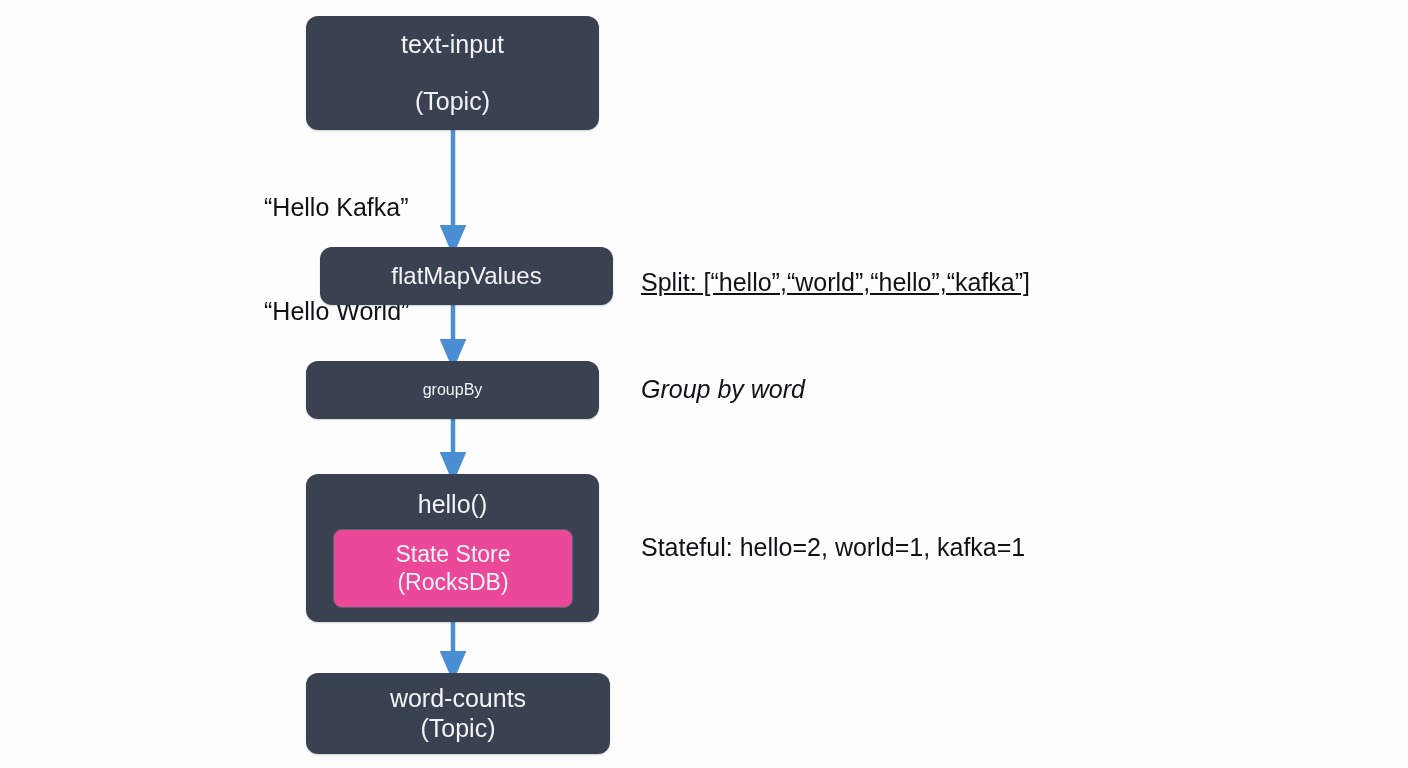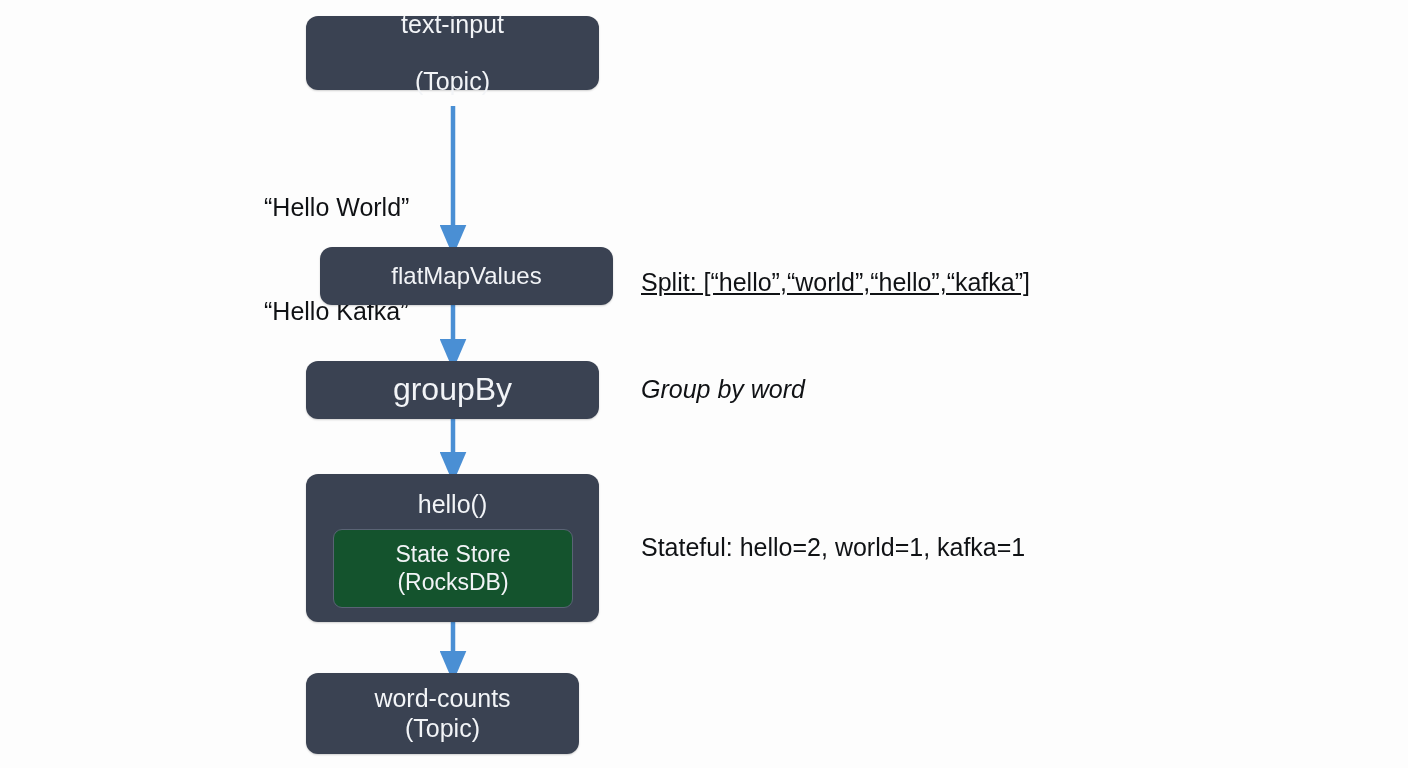--- a/index.html
+++ b/index.html
@@ -28,36 +28,36 @@
     align-items: center;
     justify-content: center;
     text-align: center;
     line-height: 1.18;
     box-shadow: 0 1px 2px rgba(0,0,0,0.18);
     user-select: none;
   }
   .node .line1 { display: block; }
   .node .line2 { display: block; }
 
-  #node-text-input   { left: 306px; top: 16px;  width: 293px; height: 74px;  font-size: 25px; gap: 28px; }
+  #node-text-input   { left: 306px; top: 16px;  width: 293px; height: 114px;  font-size: 25px; gap: 28px; }
   #node-flatmap      { left: 320px; top: 247px; width: 293px; height: 58px;  font-size: 24px; }
-  #node-groupby      { left: 306px; top: 361px; width: 293px; height: 58px;  font-size: 32px; }
+  #node-groupby      { left: 306px; top: 361px; width: 293px; height: 58px;  font-size: 16px; }
   #node-count        { left: 306px; top: 474px; width: 293px; height: 148px; font-size: 25px;
                        justify-content: flex-start; padding-top: 16px; }
-  #node-wordcounts   { left: 306px; top: 673px; width: 273px; height: 81px;  font-size: 25px; }
+  #node-wordcounts   { left: 306px; top: 673px; width: 304px; height: 81px;  font-size: 25px; }
 
   
   .inner-node {
     position: absolute;
     left: 333px;
     top: 529px;
     width: 240px;
     height: 79px;
     box-sizing: border-box;
-    background: #14532d;
+    background: #ec4899;
     border: 1px solid #5a6375;
     border-radius: 9px;
     color: #f2f4f7;
     font-size: 23px;
     line-height: 1.2;
     display: flex;
     flex-direction: column;
     align-items: center;
     justify-content: center;
     text-align: center;
@@ -125,22 +125,22 @@
       <line x1="453" y1="622" x2="453" y2="665" stroke="#4a8fd4" stroke-width="4.5" marker-end="url(#head)"></line>
     </g>
   </svg>
 
   <div class="node" id="node-text-input">
     <span class="line1">text-input</span>
     <span class="line2">(Topic)</span>
   </div>
 
   <div class="note" id="note-samples">
+    <div>“Hello Kafka”</div>
     <div>“Hello World”</div>
-    <div>“Hello Kafka”</div>
   </div>
 
   <div class="node" id="node-flatmap">
     <span class="line1">flatMapValues</span>
   </div>
   <div class="annot" id="annot-split">Split: [“hello”,“world”,“hello”,“kafka”]</div>
 
   <div class="node" id="node-groupby">
     <span class="line1">groupBy</span>
   </div>

